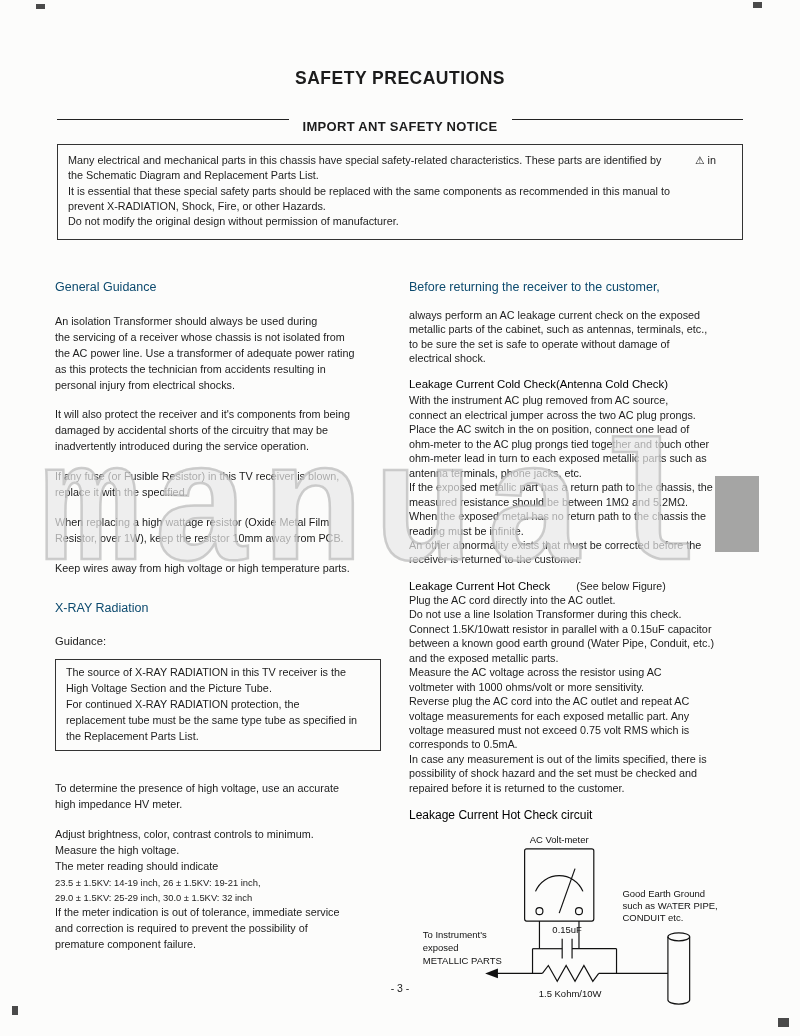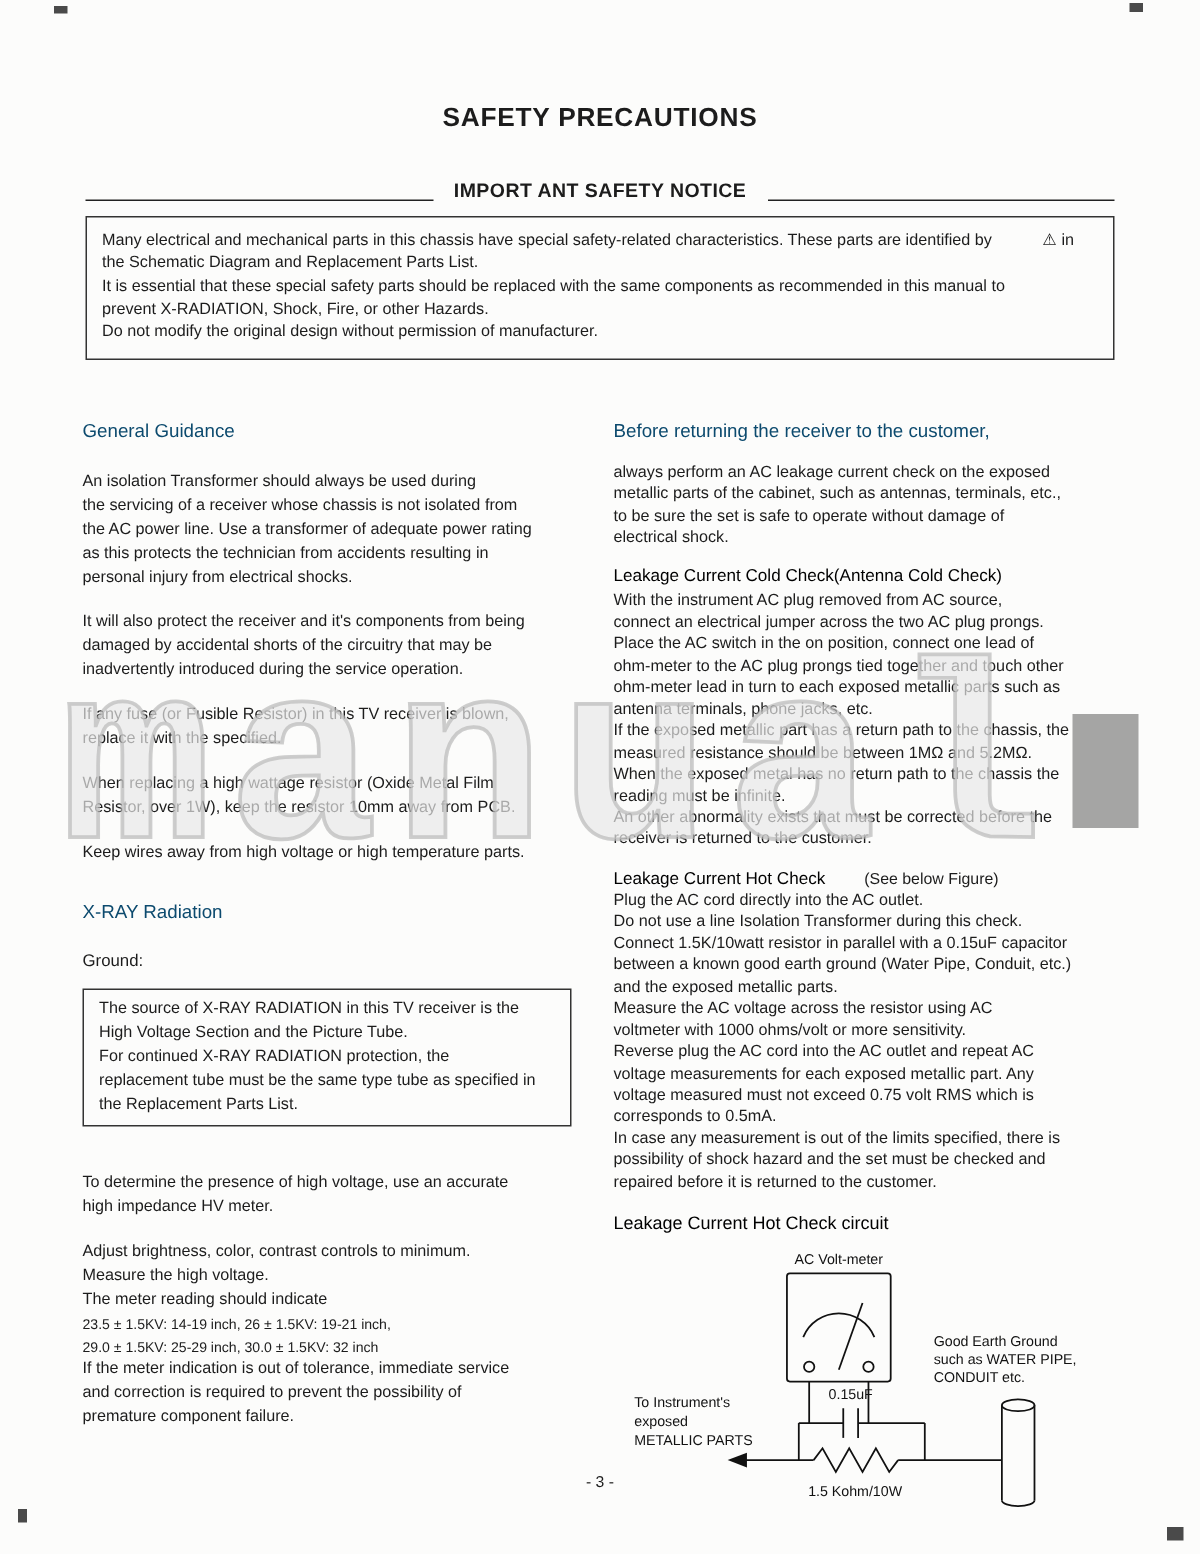--- a/index.html
+++ b/index.html
@@ -19,21 +19,21 @@
   .corner.bl { left: 12px; top: 1006px; width: 6px; height: 9px; }
   .corner.br { left: 778px; top: 1018px; width: 11px; height: 9px; }
 
   .doc-title {
     margin: 68px 0 0 0;
     text-align: center;
     font-size: 17.5px; font-weight: bold; letter-spacing: .5px;
   }
 
   .notice-heading-row {
-    display: flex; align-items: flex-end; gap: 14px;
+    display: flex; align-items: flex-start; gap: 14px;
     margin: 30px 57px 0 57px;
   }
   .notice-heading-row .rule { flex: 1; height: 1px; background: #222; }
   .notice-heading-row .nh-text { font-size: 13px; font-weight: bold; letter-spacing: .3px; white-space: nowrap; }
 
   .notice-box {
     margin: 10px 57px 0 57px;
     border: 1px solid #333;
     padding: 8px 26px 9px 10px;
     font-size: 10.8px; line-height: 1.42;
@@ -144,21 +144,21 @@
       <p class="para">It will also protect the receiver and it's components from being
 damaged by accidental shorts of the circuitry that may be
 inadvertently introduced during the service operation.</p>
       <p class="para">If any fuse (or Fusible Resistor) in this TV receiver is blown,
 replace it with the specified.</p>
       <p class="para">When replacing a high wattage resistor (Oxide Metal Film
 Resistor, over 1W), keep the resistor 10mm away from PCB.</p>
       <p class="para">Keep wires away from high voltage or high temperature parts.</p>
 
       <h2 class="h-section" style="margin-top:24px">X-RAY Radiation</h2>
-      <div class="warn-label">Ground:</div>
+      <div class="warn-label">Guidance:</div>
       <div class="warn-box">The source of X-RAY RADIATION in this TV receiver is the
 High Voltage Section and the Picture Tube.
 For continued X-RAY RADIATION protection, the
 replacement tube must be the same type tube as specified in
 the Replacement Parts List.</div>
 
       <p class="para">To determine the presence of high voltage, use an accurate
 high impedance HV meter.</p>
       <p class="para tight">Adjust brightness, color, contrast controls to minimum.
 Measure the high voltage.

